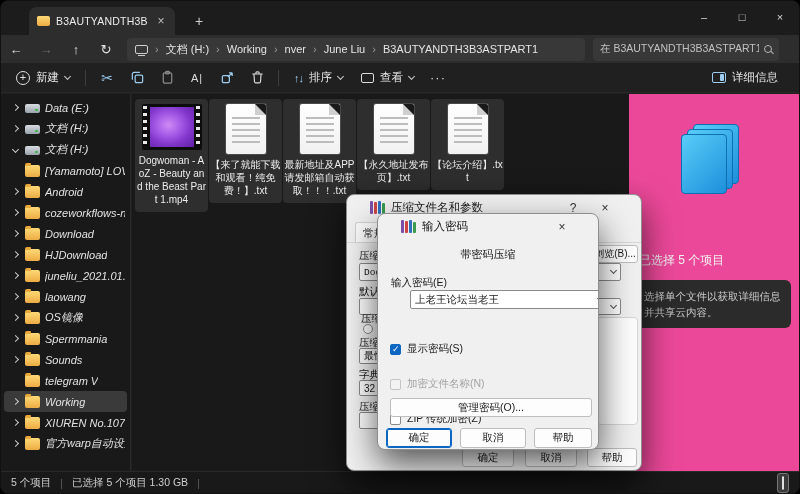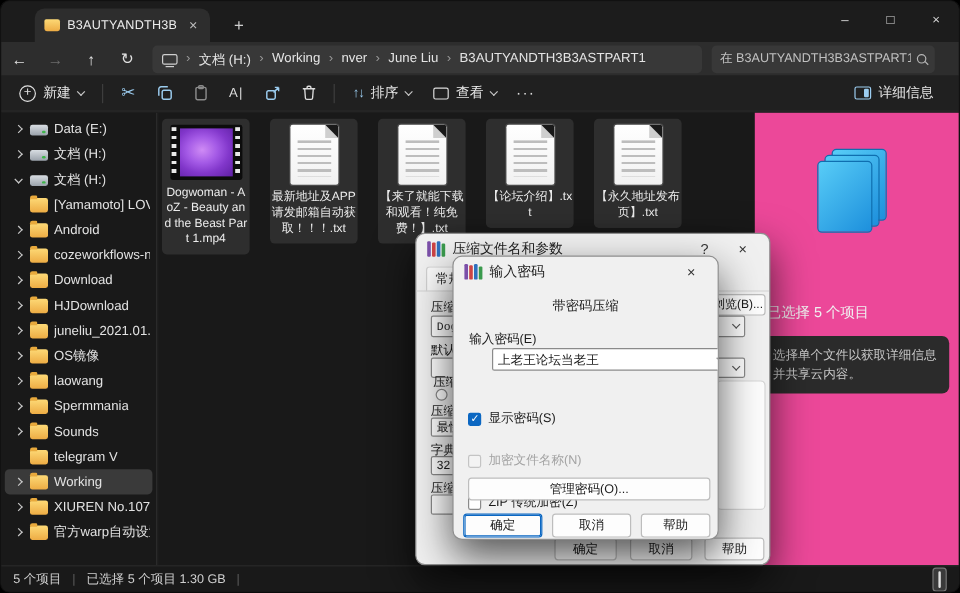--- a/index.html
+++ b/index.html
@@ -42,34 +42,34 @@
   .rename-glyph { font-size:11px; color:#dcdcdc; letter-spacing:1px; }
   .more-glyph { color:#dcdcdc; font-size:13px; letter-spacing:1px; }
   .sort-glyph { font-size:11px; color:#9ccdf0; letter-spacing:-1px; }
   .view-ic { width:13px; height:10px; border:1.2px solid #dcdcdc; border-radius:2px; }
   .det-ic { width:14px; height:11px; border:1.2px solid #9ccdf0; border-radius:2px; position:relative; }
   .det-ic::after { content:""; position:absolute; top:1px; bottom:1px; right:1px; width:4px; background:#9ccdf0; border-radius:1px; }
   .toolbar-right { margin-left:auto; margin-right:12px; }
 
   
   .sidebar { position:absolute; left:0; top:93px; width:130px; bottom:22px; background:#191919; border-right:1px solid #2a2a2a; overflow:hidden; padding-top:3px; }
-  .side-item { height:21px; display:flex; align-items:center; gap:5px; padding:0 2px 0 9px; margin:0 3px; border-radius:4px; }
+  .side-item { height:21px; display:flex; align-items:center; gap:5px; padding:0 2px 0 9px; margin:0 3px; border-radius:4px;font-style:italic; }
   .side-item.selected { background:#3a3a3a; }
   .tw { flex:none; width:5px; height:5px; border-right:1.2px solid #c8c8c8; border-bottom:1.2px solid #c8c8c8; transform:rotate(-45deg); margin-right:2px; }
   .side-item[data-chevron="down"] .tw { transform:rotate(45deg); }
   .side-item[data-chevron="none"] .tw { visibility:hidden; }
   .ic { flex:none; width:15px; height:12px; position:relative; }
   .side-item[data-icon="folder"] .ic, .ic.folder { background:linear-gradient(#fdd976,#edac44); border-radius:1.5px 2px 2px 2px; }
   .side-item[data-icon="folder"] .ic::before { content:""; position:absolute; top:-2px; left:0; width:6px; height:3px; background:#e8a93c; border-radius:2px 1px 0 0; }
   .side-item[data-icon="drive"] .ic { height:9px; margin-top:2px; background:linear-gradient(#d8dde2,#9aa2ab); border-radius:2px; }
   .side-item[data-icon="drive"] .ic::after { content:""; position:absolute; right:2px; bottom:2px; width:3px; height:2px; background:#3db549; border-radius:1px; }
   .side-label { font-size:11px; color:#e2e2e2; white-space:nowrap; overflow:hidden; }
 
   .content { position:absolute; left:131px; top:93px; right:170px; bottom:22px; background:#191919; }
-  .files { display:flex; gap:17px; padding:5px 3px; align-items:flex-start; }
+  .files { display:flex; gap:1px; padding:5px 3px; align-items:flex-start; }
   .tile { width:73px; padding:5px 2px 6px; border-radius:4px; background:#2e2e2e; display:flex; flex-direction:column; align-items:center; gap:4px; }
   .film { width:60px; height:46px; background:#0c0c0c; border-radius:2px; display:none; padding:2px 0; }
   .tile[data-type="video"] .film { display:flex; }
   .holes { width:7px; background-image:repeating-linear-gradient(to bottom,#e9e9e9 0 3px,transparent 3px 7px); background-size:4px 100%; background-position:center top; background-repeat:no-repeat; }
   .screen { flex:1; margin:1px; background:radial-gradient(ellipse at 42% 45%,#cf8bf5 0%,#a45ae6 35%,#8237cb 62%,#5e1fa3 100%); }
   .page { width:40px; height:50px; background:linear-gradient(#ffffff,#f1f1f1); border-radius:2px; position:relative; overflow:hidden; box-shadow:0 0 0 1px #4a4a4a; display:none; }
   .tile[data-type="txt"] .page { display:block; }
   .page::before { content:""; position:absolute; top:0; right:0; border-style:solid; border-width:0 11px 11px 0; border-color:#191919 #191919 #cfcfcf #d8d8d8; }
   .page::after { content:""; position:absolute; left:6px; right:6px; top:13px; height:30px; background:repeating-linear-gradient(to bottom,#bdbdbd 0 2px,transparent 2px 6px); }
   .fname { font-size:10px; line-height:13px; color:#ececec; text-align:center; width:71px; word-break:break-all; }
@@ -85,21 +85,21 @@
   .statusbar { position:absolute; left:0; right:0; bottom:0; height:22px; background:#191919; border-top:1px solid #2a2a2a; display:flex; align-items:center; padding:0 10px; gap:9px; font-size:10.5px; color:#cfcfcf; }
   .ssep { color:#5c5c5c; }
   .status-right { margin-left:auto; display:flex; align-items:center; gap:6px; }
   .sv-list { width:13px; height:9px; background:repeating-linear-gradient(to bottom,#cfcfcf 0 1.5px,transparent 1.5px 3.6px); }
   .sv-wrap { padding:3px 4px; border-radius:3px; }
   .sv-wrap.active { background:#3a3a3a; border:1px solid #777; }
   .sv-thumb { width:11px; height:9px; border:1.3px solid #e0e0e0; border-radius:1px; }
 
   
   .dlg { position:absolute; background:#f0f0f0; border:1px solid #8f8f8f; border-radius:8px; box-shadow:0 14px 34px rgba(0,0,0,.65); color:#1a1a1a; overflow:hidden; }
-  .dlg-title { height:25px; display:flex; align-items:center; gap:6px; padding:0 9px; font-size:11.5px; color:#1a1a1a; }
+  .dlg-title { height:25px; display:flex; align-items:center; gap:6px; padding:0 23px; font-size:11.5px; color:#1a1a1a; }
   .dlg-title .spacer { flex:1; }
   .dlg-x, .dlg-q { width:26px; text-align:center; color:#333; font-size:12px; }
   .rar-ic { width:15px; height:13px; display:flex; gap:1px; align-items:flex-end; flex:none; }
   .rar-ic i { flex:1; border-radius:1px; }
   .rar-ic i:nth-child(1){ height:13px; background:#7b4fa8; }
   .rar-ic i:nth-child(2){ height:12px; background:#cc4444; }
   .rar-ic i:nth-child(3){ height:13px; background:#2e6fbd; }
   .rar-ic i:nth-child(4){ height:11px; background:#3a9a4d; }
   .dtab { position:absolute; left:8px; top:27px; width:38px; height:21px; background:#fafafa; border:1px solid #d0d0d0; border-bottom:none; border-radius:3px 3px 0 0; font-size:11px; text-align:center; line-height:21px; }
   .dtabline { position:absolute; left:0; right:0; top:47px; border-top:1px solid #d8d8d8; }
@@ -291,27 +291,27 @@
 
       <div class="side-item" data-icon="folder" data-chevron="right">
         <span class="tw"></span>
         <span class="ic"></span>
         <span class="side-label">juneliu_2021.01.0</span>
       </div>
 
       <div class="side-item" data-icon="folder" data-chevron="right">
         <span class="tw"></span>
         <span class="ic"></span>
+        <span class="side-label">laowang</span>
+      </div>
+
+      <div class="side-item" data-icon="folder" data-chevron="right">
+        <span class="tw"></span>
+        <span class="ic"></span>
         <span class="side-label">OS镜像</span>
-      </div>
-
-      <div class="side-item" data-icon="folder" data-chevron="right">
-        <span class="tw"></span>
-        <span class="ic"></span>
-        <span class="side-label">laowang</span>
       </div>
 
       <div class="side-item" data-icon="folder" data-chevron="right">
         <span class="tw"></span>
         <span class="ic"></span>
         <span class="side-label">Spermmania</span>
       </div>
 
       <div class="side-item" data-icon="folder" data-chevron="right">
         <span class="tw"></span>
@@ -353,39 +353,39 @@
             <span class="screen"></span>
             <span class="holes"></span>
           </span>
 
           <span class="fname">Dogwoman - AoZ - Beauty and the Beast Part 1.mp4</span>
         </div>
 
         <div class="tile" data-type="txt">
 
           <span class="page"></span>
+          <span class="fname">【来了就能下载和观看！纯免费！】.txt</span>
+        </div>
+
+        <div class="tile" data-type="txt">
+
+          <span class="page"></span>
           <span class="fname">最新地址及APP请发邮箱自动获取！！！.txt</span>
         </div>
 
         <div class="tile" data-type="txt">
 
           <span class="page"></span>
-          <span class="fname">【来了就能下载和观看！纯免费！】.txt</span>
+          <span class="fname">【永久地址发布页】.txt</span>
         </div>
 
         <div class="tile" data-type="txt">
 
           <span class="page"></span>
           <span class="fname">【论坛介绍】.txt</span>
-        </div>
-
-        <div class="tile" data-type="txt">
-
-          <span class="page"></span>
-          <span class="fname">【永久地址发布页】.txt</span>
         </div>
       </div>
   </div>
 
   <div class="pane">
     <div class="stack">
         <i></i>
         <i></i>
         <i></i>
       </div>

